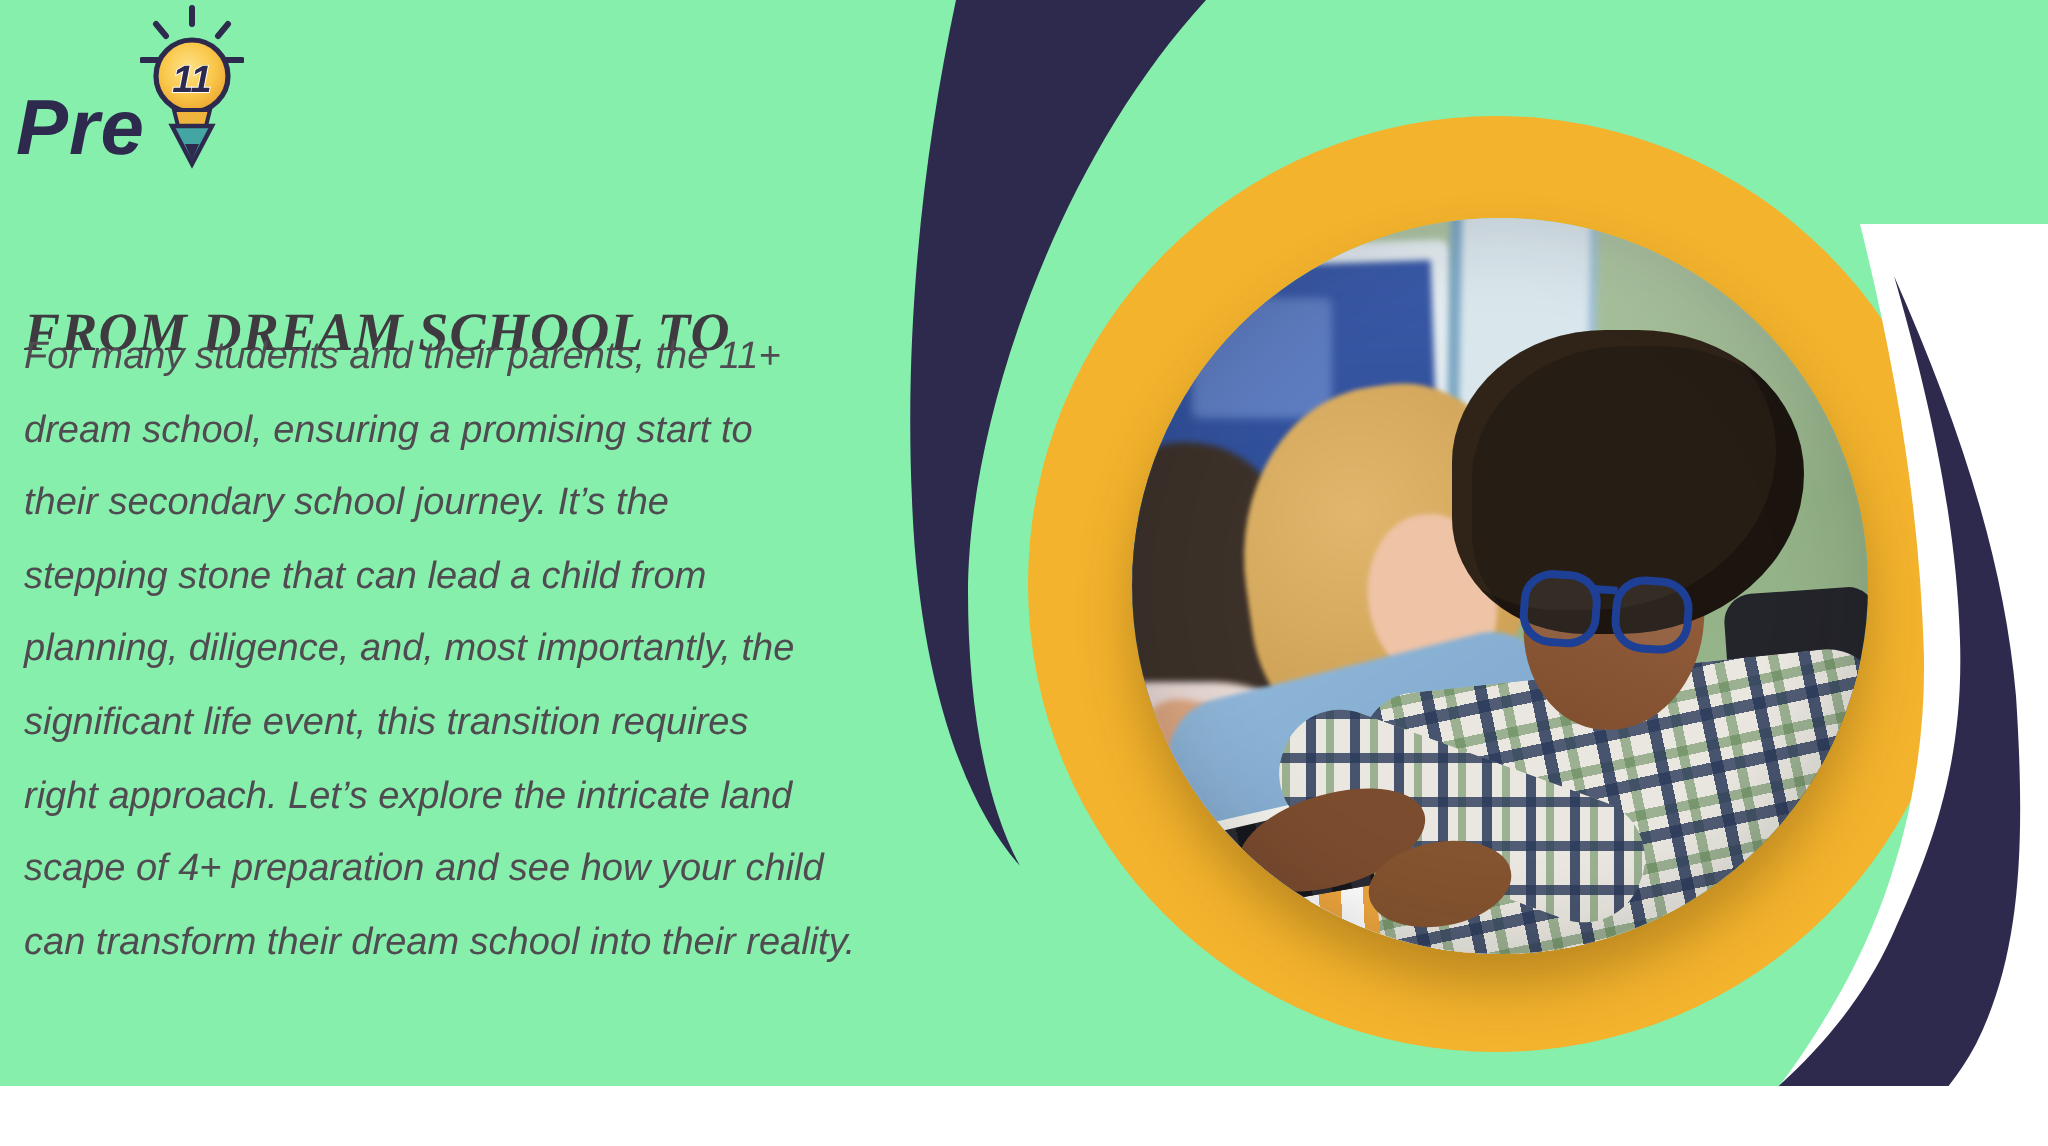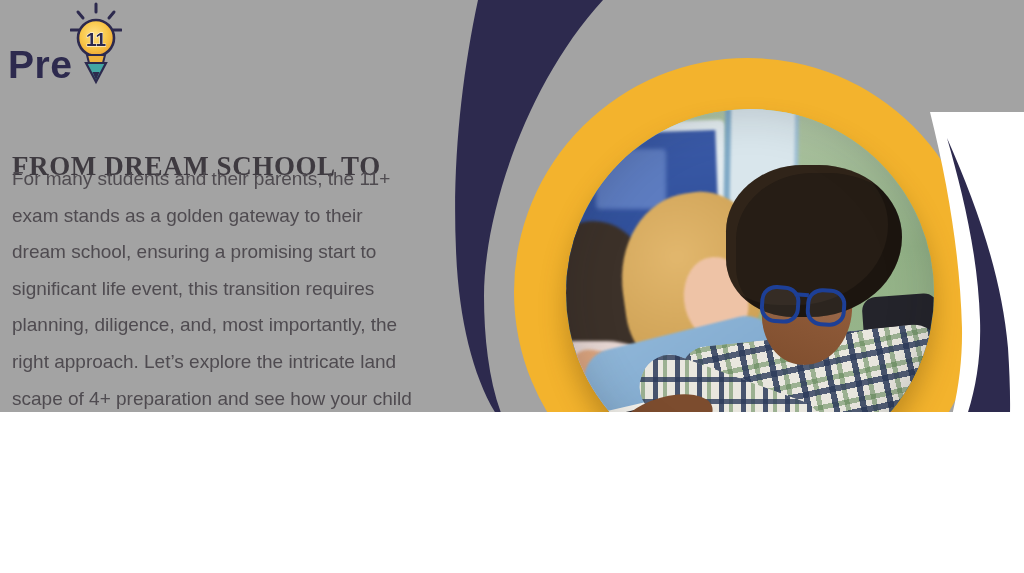--- a/index.html
+++ b/index.html
@@ -1,18 +1,18 @@
 <!DOCTYPE html>
 <html><head>
 <meta charset="utf-8">
 <style>
   html,body{margin:0;padding:0;background:#ffffff;}
   #canvas{
-    position:relative;width:1024px;height:412px;overflow:hidden;
-    background:#a3a3a3;font-family:"Liberation Sans",sans-serif;
+    position:relative;width:1024px;height:543px;overflow:hidden;
+    background:#86efac;font-family:"Liberation Sans",sans-serif;font-style:italic;
   }
 
   
   #logo{position:absolute;left:8px;top:4px;display:flex;align-items:flex-end;height:84px;cursor:pointer;}
   .logo-word{font-family:"Liberation Sans",sans-serif;font-weight:bold;font-size:39px;color:#2d2a4e;line-height:1;letter-spacing:0.5px;padding-bottom:4px;}
   #logo svg{display:block;margin:0 -2px;}
 
   
   #heading{
     position:absolute;left:12px;top:84px;width:480px;
@@ -172,21 +172,23 @@
       <path d="M 22.5 72 L 29.5 72 L 26 80 Z" fill="#2d2a4e"></path>
     </svg>
   </div>
 
   <h1 id="heading" style="margin:0;">
     <span class="hline">FROM DREAM SCHOOL TO</span>
   </h1>
 
   <div id="article">
     <span class="bline">For many students and their parents, the 11+</span>
-    <span class="bline">exam stands as a golden gateway to their</span>
     <span class="bline">dream school, ensuring a promising start to</span>
+    <span class="bline">their secondary school journey. It’s the</span>
+    <span class="bline">stepping stone that can lead a child from</span>
+    <span class="bline">planning, diligence, and, most importantly, the</span>
     <span class="bline">significant life event, this transition requires</span>
-    <span class="bline">planning, diligence, and, most importantly, the</span>
     <span class="bline">right approach. Let’s explore the intricate land</span>
     <span class="bline">scape of 4+ preparation and see how your child</span>
+    <span class="bline">can transform their dream school into their reality.</span>
   </div>
 
 </div>
 
 </body></html>

